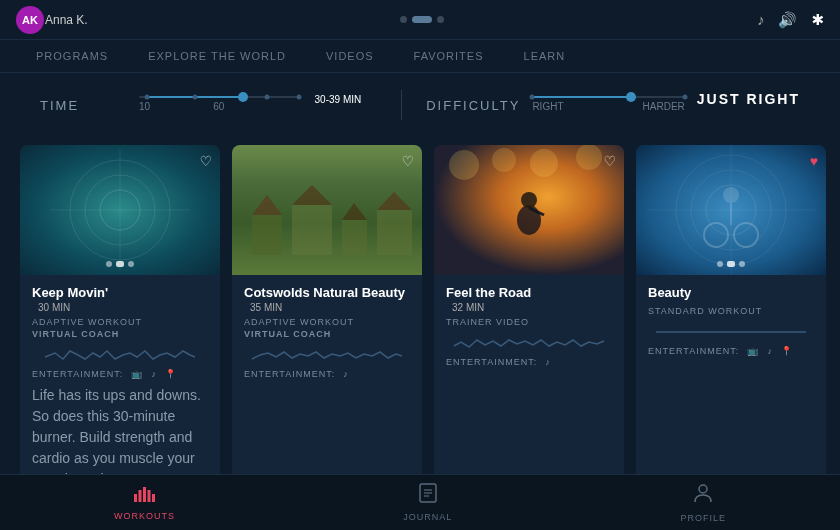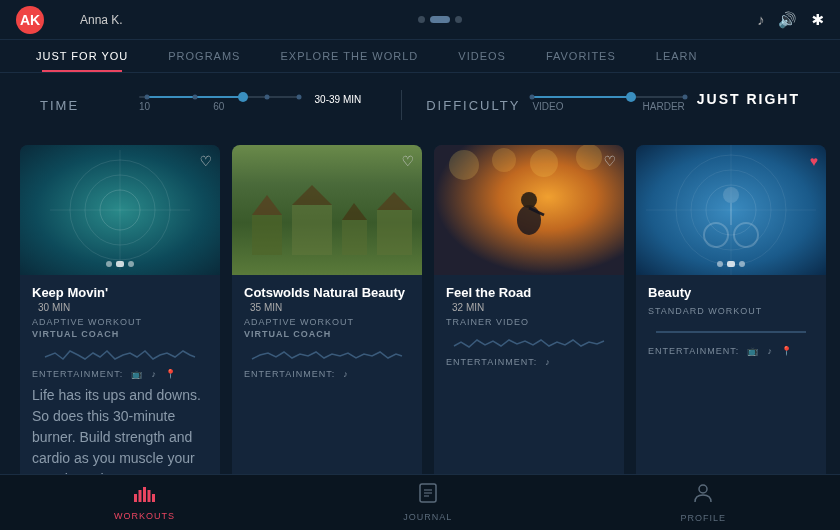--- a/index.html
+++ b/index.html
@@ -17,26 +17,26 @@
       background: #0d1b2a;
       display: flex;
       align-items: center;
       padding: 0 16px;
       height: 40px;
       border-bottom: 1px solid #1a2d42;
     }
     .avatar {
       width: 28px; height: 28px;
       border-radius: 50%;
-      background: #ef4444;
+      background: #a21caf;
       display: flex; align-items: center; justify-content: center;
-      font-size: 14px; font-weight: bold; color: #fff;
-      margin-right: 24px;
-    }
-    .user-name { font-size: 12px; color: #ccc; margin-left: 12px; }
+      font-size: 11px; font-weight: bold; color: #fff;
+      margin-right: 1px;
+    }
+    .user-name { font-size: 12px; color: #ccc; }
     .nav-dots {
       flex: 1;
       display: flex; justify-content: center; gap: 5px;
     }
     .nav-dot {
       width: 7px; height: 7px;
       border-radius: 50%;
       background: #3a4a5a;
     }
     .nav-dot.active { background: #5a7a9a; width: 20px; border-radius: 4px; }
@@ -332,23 +332,20 @@
     <div class="nav-dot"></div>
   </div>
   <div class="top-icons">
     <span class="top-icon">♪</span>
     <span class="top-icon">🔊</span>
     <span class="top-icon active">✱</span>
   </div>
 </div>
 
 <div class="tabs">
-  <div class="tab active">
-    <span>JUST FOR YOU</span>
-  </div>
   <div class="tab">
     <span>PROGRAMS</span>
   </div>
   <div class="tab">
     <span>EXPLORE THE WORLD</span>
   </div>
   <div class="tab">
     <span>VIDEOS</span>
   </div>
   <div class="tab">
@@ -384,21 +381,21 @@
 
   <div class="filter-group">
     <span class="filter-label">DIFFICULTY</span>
     <div style="flex:1; position:relative; padding-bottom:16px;">
       <div class="slider-container">
         <div class="slider-track">
           <div class="slider-fill" style="left:0%; width:65%;"></div>
           <div class="slider-dot" style="left:0%;"></div>
           <div class="slider-thumb" style="left:65%;"></div>
           <div class="slider-dot" style="left:100%;"></div>
-          <span class="range-label left">VIDEO</span>
+          <span class="range-label left">RIGHT</span>
           <span class="range-label right">HARDER</span>
         </div>
       </div>
     </div>
   </div>
   <div class="just-right-label" style="margin-left:12px; margin-top:-12px;">JUST RIGHT</div>
 </div>
 
 <div class="cards-area">
 

